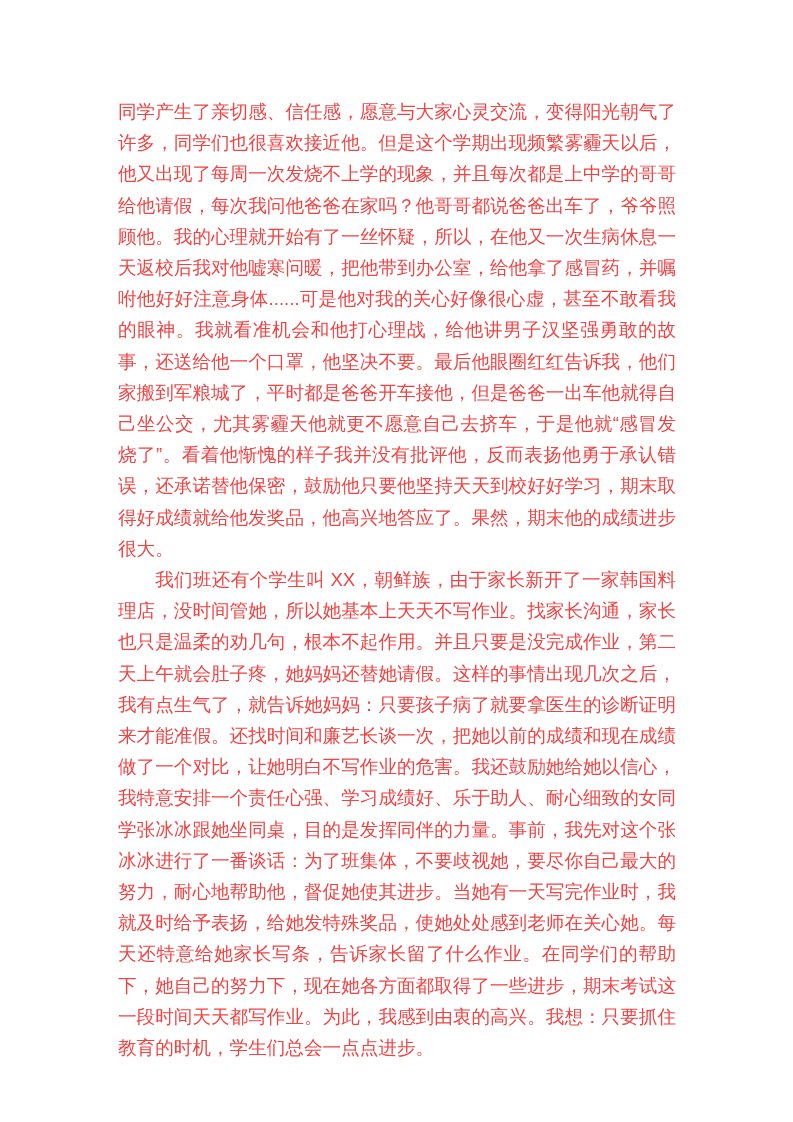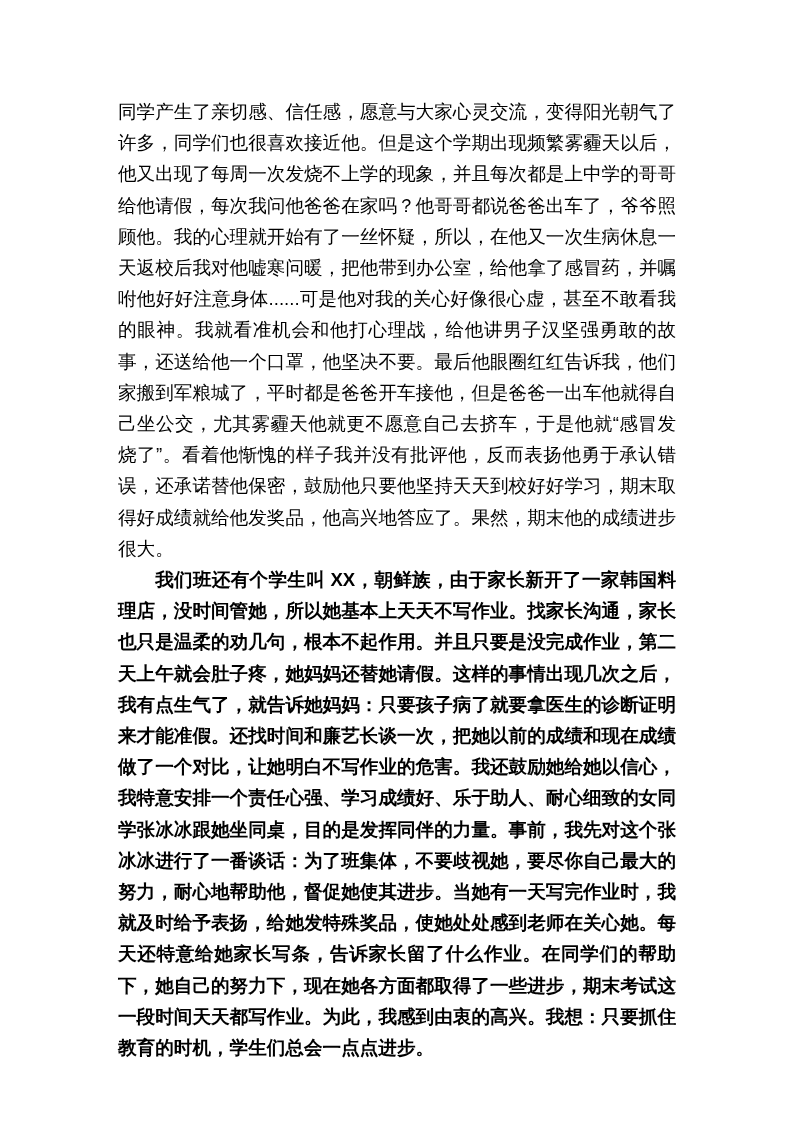--- a/index.html
+++ b/index.html
@@ -18,28 +18,27 @@
     height: 1122px;
     background: #ffffff;
     padding: 96px 117px 0 118px;
   }
   .doc-text p {
     margin: 0;
     padding: 0;
     font-family: "Liberation Sans", "DejaVu Sans", sans-serif;
     font-size: 18.6px;
     line-height: 31.2px;
-    color: #000000;
+    color: #ef4444;
     text-align: justify;
     text-justify: inter-ideograph;
     word-break: break-all;
   }
   .doc-text p.indented {
     text-indent: 2em;
-    font-weight: bold;
   }
 </style>
 </head>
 <body>
 
 <div class="page">
   <div class="doc-text">
     <p>同学产生了亲切感、信任感，愿意与大家心灵交流，变得阳光朝气了许多，同学们也很喜欢接近他。但是这个学期出现频繁雾霾天以后，他又出现了每周一次发烧不上学的现象，并且每次都是上中学的哥哥给他请假，每次我问他爸爸在家吗？他哥哥都说爸爸出车了，爷爷照顾他。我的心理就开始有了一丝怀疑，所以，在他又一次生病休息一天返校后我对他嘘寒问暖，把他带到办公室，给他拿了感冒药，并嘱咐他好好注意身体......可是他对我的关心好像很心虚，甚至不敢看我的眼神。我就看准机会和他打心理战，给他讲男子汉坚强勇敢的故事，还送给他一个口罩，他坚决不要。最后他眼圈红红告诉我，他们家搬到军粮城了，平时都是爸爸开车接他，但是爸爸一出车他就得自己坐公交，尤其雾霾天他就更不愿意自己去挤车，于是他就“感冒发烧了”。看着他惭愧的样子我并没有批评他，反而表扬他勇于承认错误，还承诺替他保密，鼓励他只要他坚持天天到校好好学习，期末取得好成绩就给他发奖品，他高兴地答应了。果然，期末他的成绩进步很大。</p>
     <p class="indented">我们班还有个学生叫 XX，朝鲜族，由于家长新开了一家韩国料理店，没时间管她，所以她基本上天天不写作业。找家长沟通，家长也只是温柔的劝几句，根本不起作用。并且只要是没完成作业，第二天上午就会肚子疼，她妈妈还替她请假。这样的事情出现几次之后，我有点生气了，就告诉她妈妈：只要孩子病了就要拿医生的诊断证明来才能准假。还找时间和廉艺长谈一次，把她以前的成绩和现在成绩做了一个对比，让她明白不写作业的危害。我还鼓励她给她以信心，我特意安排一个责任心强、学习成绩好、乐于助人、耐心细致的女同学张冰冰跟她坐同桌，目的是发挥同伴的力量。事前，我先对这个张冰冰进行了一番谈话：为了班集体，不要歧视她，要尽你自己最大的努力，耐心地帮助他，督促她使其进步。当她有一天写完作业时，我就及时给予表扬，给她发特殊奖品，使她处处感到老师在关心她。每天还特意给她家长写条，告诉家长留了什么作业。在同学们的帮助下，她自己的努力下，现在她各方面都取得了一些进步，期末考试这一段时间天天都写作业。为此，我感到由衷的高兴。我想：只要抓住教育的时机，学生们总会一点点进步。</p>
   </div>

